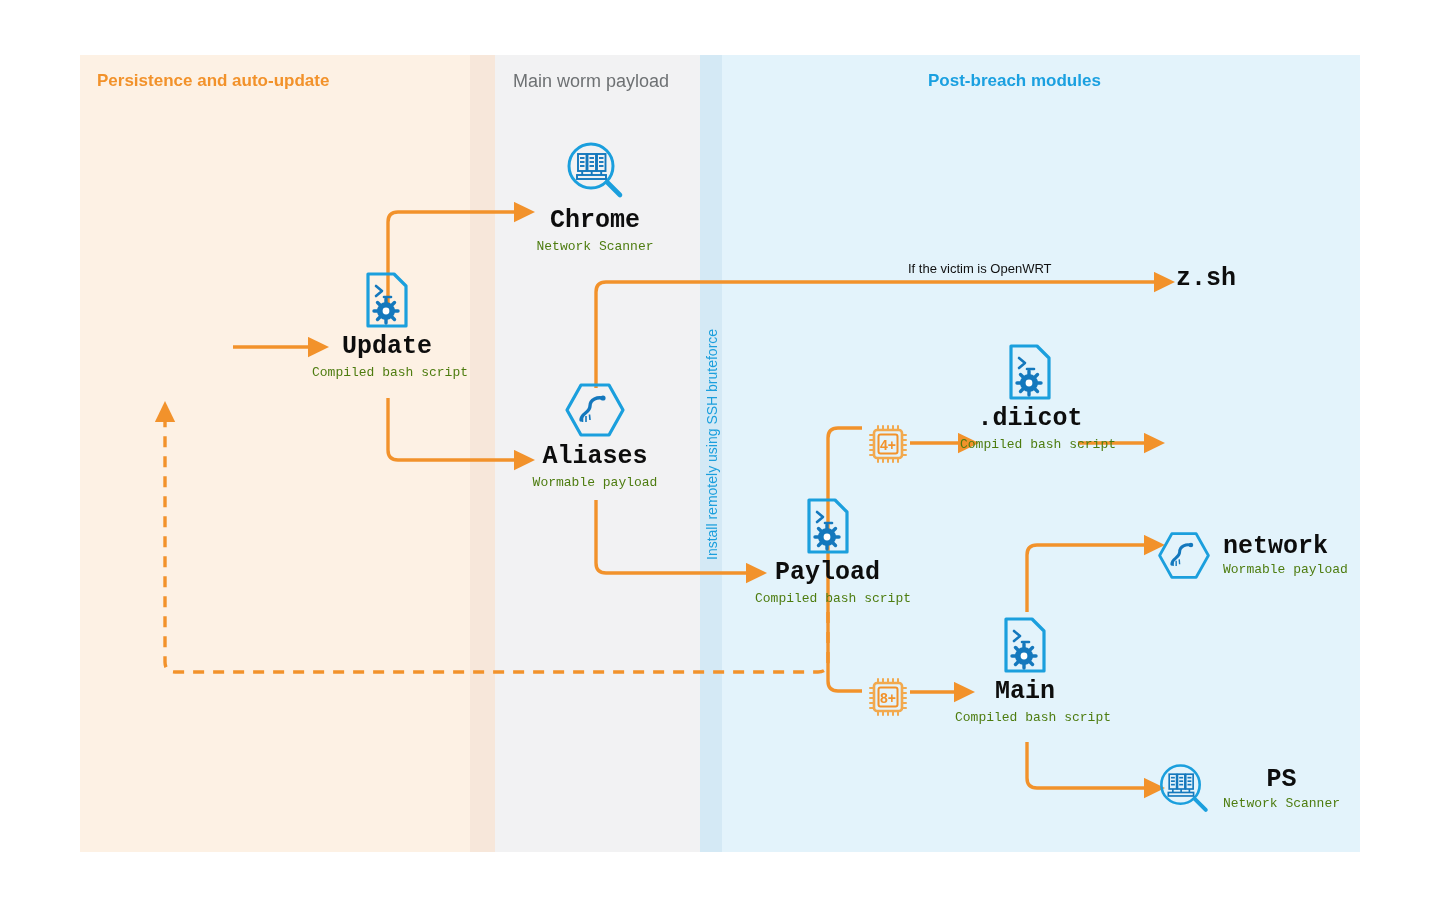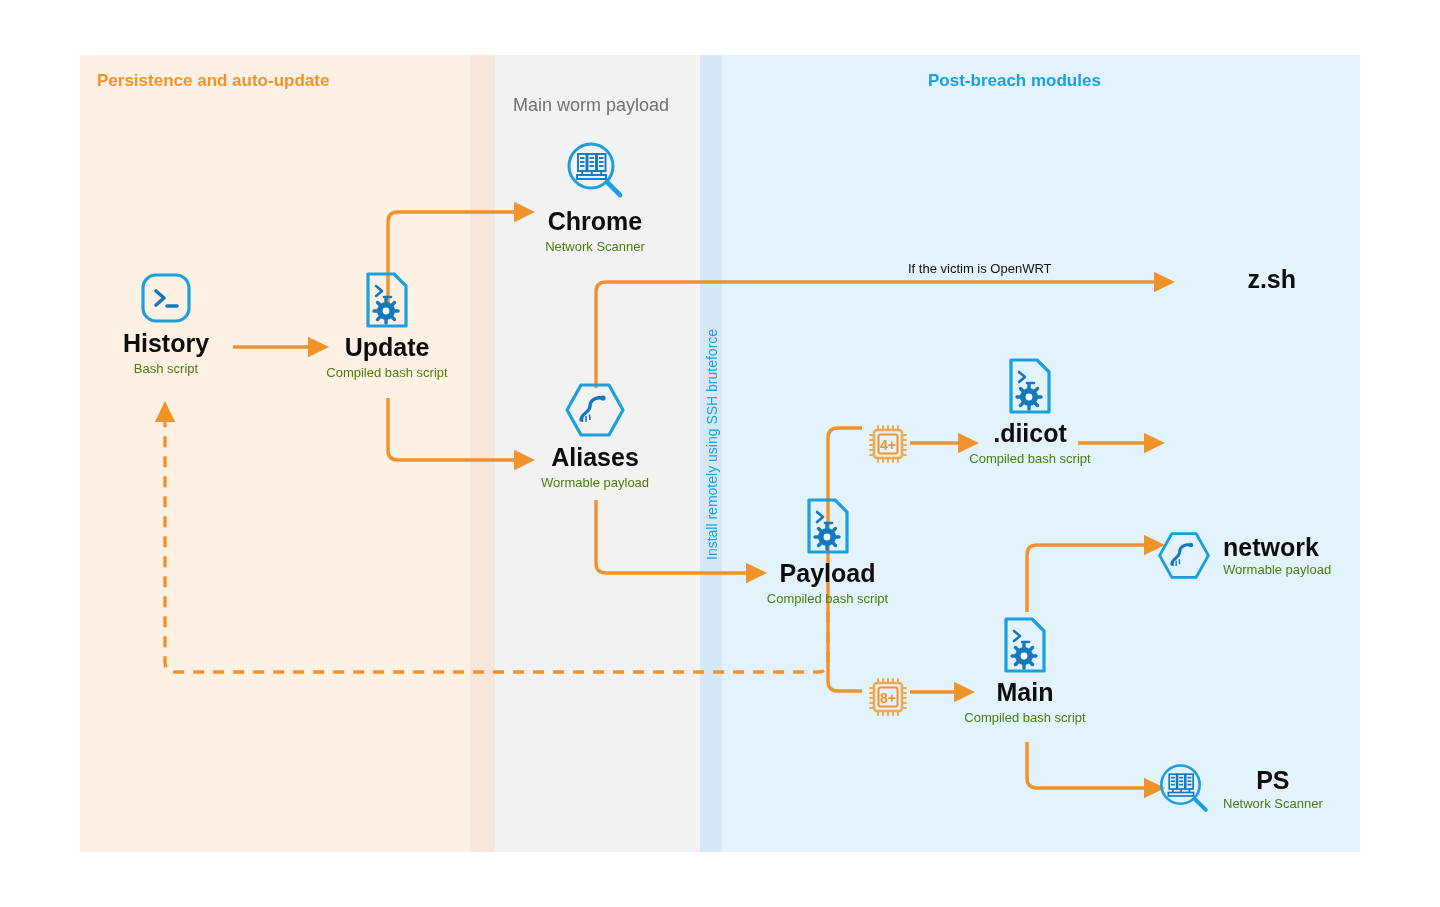--- a/index.html
+++ b/index.html
@@ -32,21 +32,21 @@
   #band-ssh        { left: 700px; width: 22px;  background: #d4e9f5; }
   #band-postbreach { left: 722px; width: 638px; background: #e3f3fb; }
 
   .band-title {
     position: absolute;
     font-size: 17px;
     font-weight: bold;
     white-space: nowrap;
   }
   #title-persistence { left: 97px;  top: 71px; color: #f2922b; }
-  #title-worm        { left: 513px; top: 71px; color: #6e7173; font-weight: normal; font-size: 18px; margin-top: 24px;}
+  #title-worm        { left: 513px; top: 71px; color: #6e7173; font-weight: normal; font-size: 18px;}
   #title-postbreach  { left: 928px; top: 71px; color: #1ba0e0; }
 
   
   #ssh-label {
     position: absolute;
     left: 703px;
     top: 300px;
     width: 18px;
     height: 260px;
     color: #1b9fdd;
@@ -63,20 +63,21 @@
     position: absolute;
     left: 0; top: 0;
     width: 1440px; height: 907px;
     pointer-events: none;
   }
 
   
   .node {
     position: absolute;
     text-align: center;
+    font-family: Liberation Mono, monospace;
   }
   .node .icon-wrap {
     display: block;
     margin: 0 auto 6px auto;
     line-height: 0;
   }
   .node .node-title {
     font-size: 25px;
     font-weight: bold;
     color: #0d0d0d;
@@ -101,22 +102,22 @@
   .node.horiz .node-title { font-size: 25px; }
   .node.horiz .node-sub { margin-top: 2px; font-size: 13px; }
 
   .node.plain .node-title { font-size: 25px; }
 
   
   #node-history   { left: 96px;  top: 272px; width: 140px; }
   #node-update    { left: 312px; top: 272px; width: 150px; }
   #node-chrome    { left: 520px; top: 140px; width: 150px; }
   #node-aliases   { left: 520px; top: 382px; width: 150px; }
-  #node-zsh       { left: 1176px; top: 266px; width: 120px; text-align: right;}
-  #node-diicot    { left: 960px; top: 358px; width: 140px; }
+  #node-zsh       { left: 1176px; top: 266px; width: 120px; text-align: left;}
+  #node-diicot    { left: 960px; top: 344px; width: 140px; }
   #node-payload   { left: 755px; top: 498px; width: 145px; }
   #node-retea     { left: 955px; top: 617px; width: 140px; }
   #node-opera     { left: 1157px; top: 417px; }
   #node-network   { left: 1157px; top: 531px; }
   #node-ps        { left: 1157px; top: 762px; text-align: center; }
 
   
   .edge-label {
     position: absolute;
     font-size: 13px;
@@ -180,31 +181,20 @@
       <path d="M910,692 L958,692" marker-end="url(#ah)"></path>
 
       <path d="M1027,612 L1027,555 Q1027,545 1037,545 L1148,545" marker-end="url(#ah)"></path>
 
       <path d="M1027,742 L1027,778 Q1027,788 1037,788 L1148,788" marker-end="url(#ah)"></path>
 
       <path d="M828,612 L828,662 Q828,672 818,672 L175,672 Q165,672 165,662 L165,418" stroke-dasharray="11 9" marker-end="url(#ahu)"></path>
     </g>
   </svg>
 
-  <div class="node" id="node-history">
-    <span class="icon-wrap">
-      <svg width="52" height="52" viewBox="0 0 52 52" xmlns="http://www.w3.org/2000/svg">
-        <rect x="3" y="3" width="46" height="46" rx="13" ry="13" fill="none" stroke="#1b9fdd" stroke-width="3.2"></rect>
-        <path d="M16 19 L24 26 L16 33" fill="none" stroke="#1478bd" stroke-width="3.6" stroke-linecap="round" stroke-linejoin="round"></path>
-        <line x1="27" y1="34" x2="37" y2="34" stroke="#1478bd" stroke-width="3.6" stroke-linecap="round"></line>
-      </svg>
-    </span>
-    <div class="node-title">History</div>
-    <div class="node-sub">Bash script</div>
-  </div>
 
   <div class="node" id="node-update">
     <span class="icon-wrap">
       <svg width="46" height="56" viewBox="0 0 46 56" xmlns="http://www.w3.org/2000/svg">
         <path d="M4 2 H30 L42 14 V54 H4 Z" fill="none" stroke="#1b9fdd" stroke-width="3.2" stroke-linejoin="round"></path>
         <path d="M12 14 L18 19 L12 24" fill="none" stroke="#1478bd" stroke-width="2.6" stroke-linecap="round" stroke-linejoin="round"></path>
         <line x1="20" y1="25" x2="27" y2="25" stroke="#1478bd" stroke-width="2.6" stroke-linecap="round"></line>
         <g fill="#1478bd">
           <circle cx="22" cy="39" r="9"></circle>
         </g>

